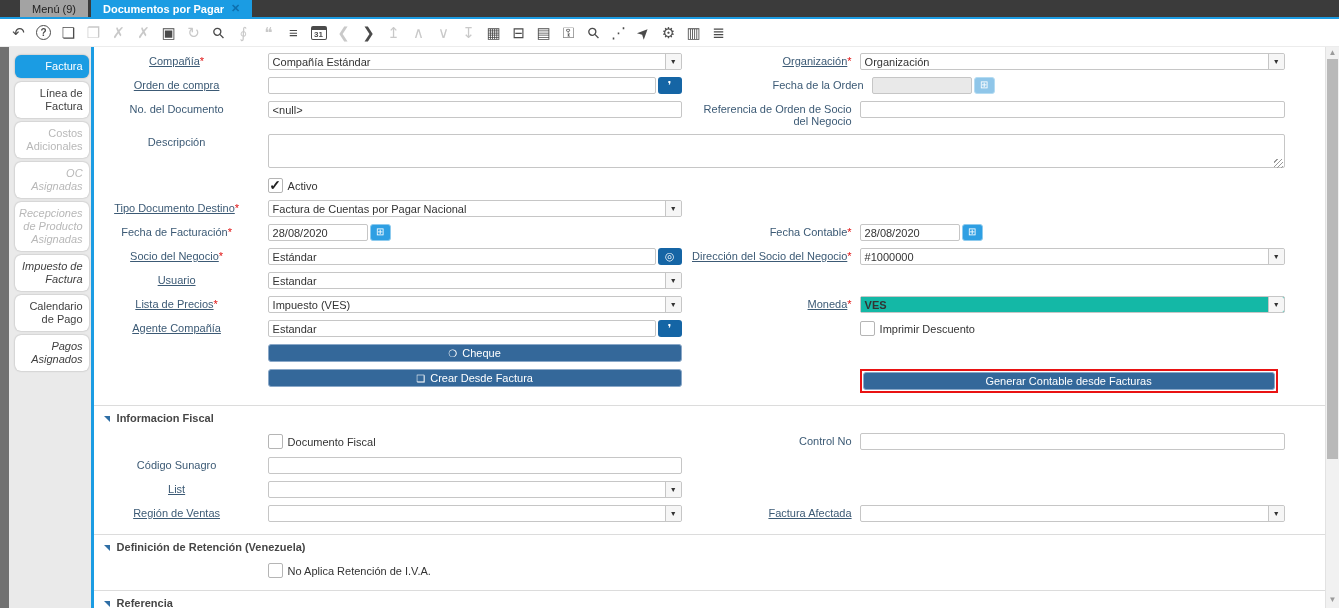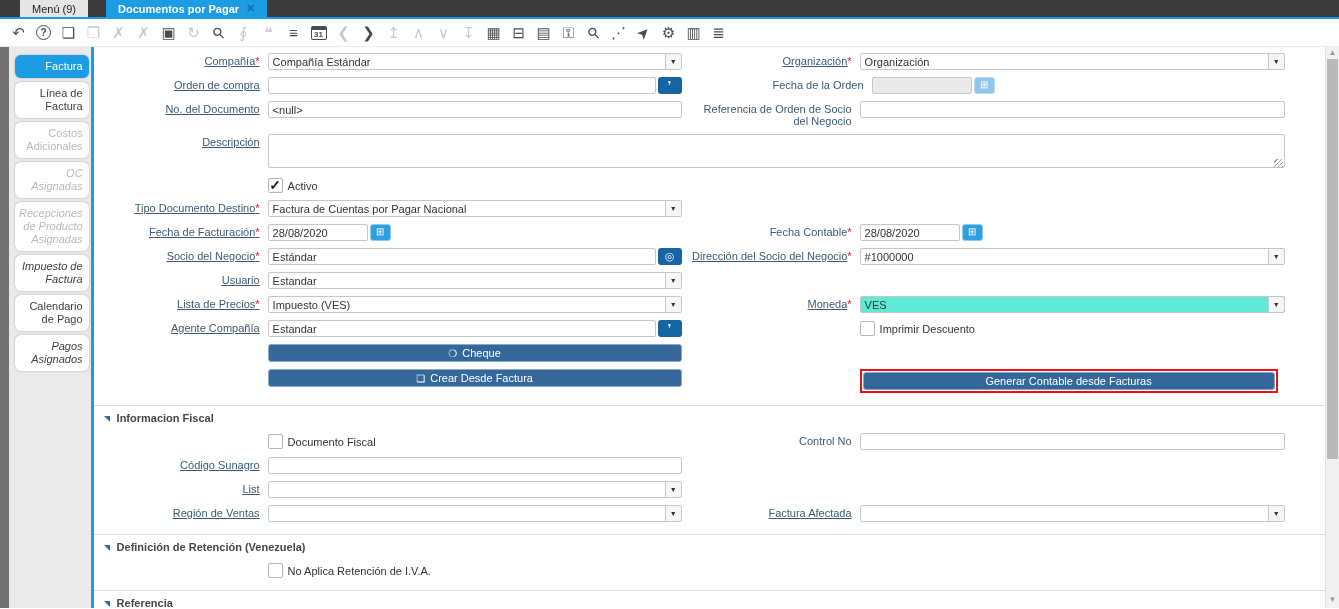--- a/index.html
+++ b/index.html
@@ -2,21 +2,21 @@
 <html><head>
 <meta charset="utf-8">
 <style>
   * { box-sizing: border-box; margin: 0; padding: 0; }
   html,body { width:1339px; height:609px; overflow:hidden;
     font-family:"Liberation Sans", sans-serif; font-size:11px; background:#fff; color:#333; }
 
   
   .titlebar{height:17px;background:#3b3b3b;display:flex;align-items:stretch;padding-left:20px;}
   .wtab{display:flex;align-items:center;padding:0 12px;font-size:11px;cursor:default;}
-  .wtab.menu{background:#e5e5e5;color:#222;margin-right:18px;}
+  .wtab.menu{background:#a3a3a3;color:#222;margin-right:3px;}
   .wtab.active{background:#1b9ce3;color:#fff;font-weight:bold;gap:7px;}
   .wtab .x{color:#0e6fae;font-weight:bold;font-size:11px;}
   .accentline{height:2px;background:#1b9ce3;}
 
   
   .toolbar{height:28px;background:#fff;border-bottom:1px solid #ececec;display:flex;align-items:center;padding-left:6px;}
   .tool{flex:0 0 25px;height:27px;display:flex;align-items:center;justify-content:center;color:#4b4b4b;font-size:15px;}
   .tool.dis{color:#c9c9c9;}
   .tool .g{display:inline-block;}
   .tool.circ .g{width:15px;height:15px;line-height:13px;border:1.5px solid currentColor;border-radius:50%;font-size:10px;text-align:center;font-weight:bold;}
@@ -35,33 +35,33 @@
   .stab.italic{font-style:italic;}
   .vline{flex:0 0 3px;background:#1b9ce3;}
   .content{flex:1;background:#fff;padding-top:6px;overflow:hidden;}
   .scroll{flex:0 0 14px;background:#f1f1f1;border-left:1px solid #e2e2e2;position:relative;font-size:8px;color:#9a9a9a;}
   .scroll .sarr{position:absolute;left:0;width:100%;text-align:center;height:12px;line-height:12px;}
   .scroll .up{top:0;} .scroll .down{bottom:2px;}
   .scroll .thumb{position:absolute;top:12px;left:1px;width:11px;height:400px;background:#b9b9b9;}
 
   
   .row{display:flex;align-items:flex-start;margin:0 0 7px 0;}
-  .lbl{flex:0 0 174px;text-align:right;padding:2px 8px 0 0;color:#3c5a75;line-height:12px;text-decoration:underline;}
+  .lbl{flex:0 0 174px;text-align:center;padding:2px 8px 0 0;color:#3c5a75;line-height:12px;}
   .lbl-r{flex:0 0 168px;text-align:right;padding:2px 8px 0 0;color:#3c5a75;line-height:12px;}
   .lbl.u .t,.lbl-r.u .t{text-decoration:underline;}
   .req{color:#e01010;}
   .gap{flex:0 0 10px;}
   .fldgrp{display:flex;align-items:flex-start;}
   input.txt{height:17px;border:1px solid #c6c6c6;border-radius:2px;font:11px "Liberation Sans",sans-serif;padding:0 4px;color:#333;background:#fff;}
   input.txt:disabled,input.txt.dis{background:#e9e9e9;}
   .w414{width:414px;} .w388{width:388px;} .w425{width:425px;} .w88{width:100px;}
   .combo{display:flex;height:17px;border:1px solid #c6c6c6;border-radius:2px;background:#fff;}
   .combo .cv{flex:1;padding:1px 4px;overflow:hidden;white-space:nowrap;line-height:14px;}
   .combo .da{flex:0 0 16px;border-left:1px solid #c6c6c6;background:#f6f6f6;text-align:center;font-size:7px;line-height:15px;color:#333;border-radius:0 2px 2px 0;}
-  .combo.dis,.combo.dis .cv{background:#5eead4;}
+  .combo.dis,.combo.dis .cv{background:#14b8a6;font-weight:bold;}
   .calbtn{width:21px;height:17px;background:#2e9fe3;border:1px solid #8ecbee;border-radius:3px;margin-left:2px;color:#fff;font-size:10px;line-height:14px;text-align:center;}
   .calbtn.dis{background:#8fc6e9;border-color:#b5dcf2;}
   .lookupbtn{width:24px;height:17px;background:#1565a5;border-radius:3px;margin-left:2px;color:#fff;text-align:center;font-size:11px;line-height:16px;}
   .chkwrap{display:flex;align-items:center;gap:5px;padding-top:1px;}
   .chk{width:15px;height:15px;border:1px solid #b5b5b5;border-radius:2px;background:#fff;text-align:center;font-size:14px;line-height:12px;font-weight:bold;color:#222;overflow:visible;}
   .ta{position:relative;}
   textarea.txta{width:1017px;height:34px;border:1px solid #c6c6c6;border-radius:2px;resize:none;font:11px "Liberation Sans",sans-serif;padding:2px 4px;}
   .grip{position:absolute;right:2px;bottom:2px;width:9px;height:9px;background:repeating-linear-gradient(135deg,transparent 0 2px,#9a9a9a 2px 3px);}
   .btn{display:flex;align-items:center;justify-content:center;gap:5px;height:18px;background:#34689a;border:1px solid #8aa8c8;border-radius:3px;color:#fff;font-size:11px;cursor:default;}
   .btn .bi{font-size:10px;}

